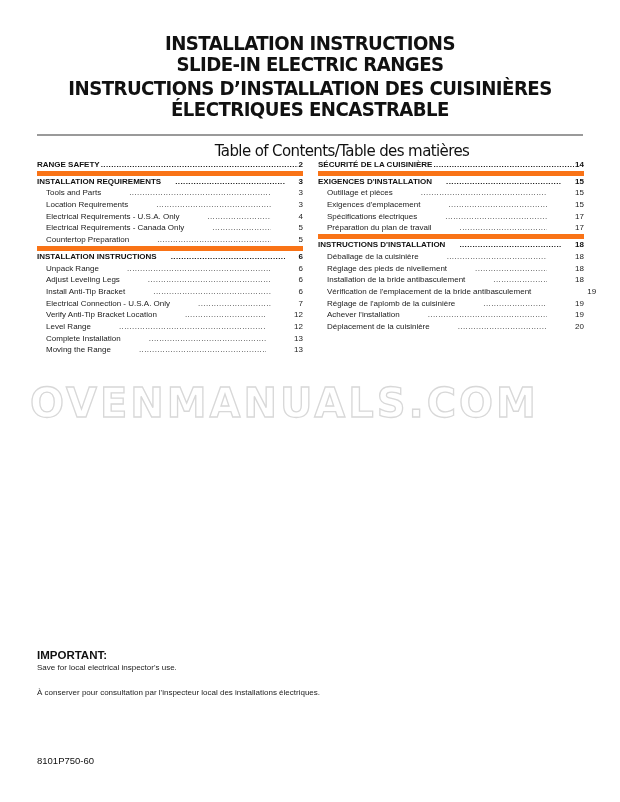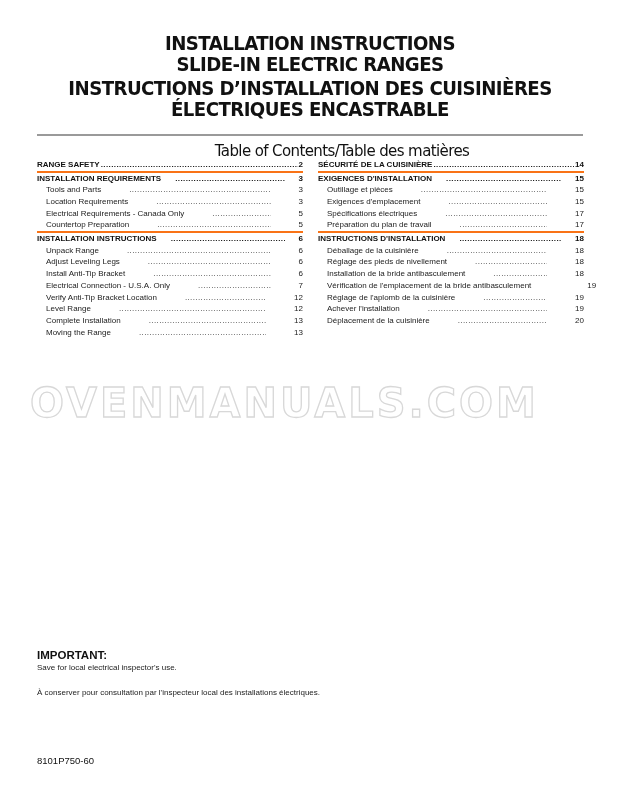--- a/index.html
+++ b/index.html
@@ -5,23 +5,23 @@
   html, body { margin: 0; padding: 0; background: #ffffff; }
   body { width: 620px; height: 802px; position: relative; overflow: hidden; font-family: "Liberation Sans", sans-serif; color: #111; }
   .titles { position: absolute; top: 33px; left: 0; width: 620px; text-align: center; }
   .title-line { font-family: "DejaVu Sans", sans-serif; font-weight: bold; font-size: 19.5px; line-height: 21px; letter-spacing: -0.6px; color: #111; transform: scaleX(0.93); }
   .title-gap { height: 3px; }
   .rule { position: absolute; top: 134px; left: 37px; width: 546px; height: 2px; background: #9a9a9a; }
   .toc-heading { position: absolute; top: 142px; left: 0; width: 620px; text-align: center; font-family: "DejaVu Sans", sans-serif; font-size: 15px; letter-spacing: -0.6px; color: #111; margin-left: 32px; }
   .col { position: absolute; top: 159px; width: 266px; }
   .col.left { left: 37px; }
   .col.right { left: 318px; }
-  .row { display: flex; align-items: flex-end; font-size: 8px; line-height: 11.7px; height: 11.7px; white-space: nowrap; color: #222; }
+  .row { display: flex; align-items: center; font-size: 8px; line-height: 11.7px; height: 11.7px; white-space: nowrap; color: #222; }
   .row.top { font-weight: bold; color: #111; }
-  .row.top.sep { border-top: 2px solid #f97316; gap: 13px; }
+  .row.top.sep { border-top: 5px solid #f97316; gap: 13px; }
   .row.sub { padding-left: 9px; gap: 27px; }
   .row .lbl { flex: 0 0 auto; }
   .row .dots { flex: 1 1 auto; overflow: hidden; margin: 0 1px; }
   .row .dots::after { content: "....................................................................................................................................................................................................."; letter-spacing: 0.4px; }
   .row .pg { flex: 0 0 auto; text-align: right; }
   .watermark { position: absolute; top: 380px; left: 0; width: 569px; text-align: center; font-family: "DejaVu Sans", sans-serif; font-weight: bold; font-size: 40px; letter-spacing: 3px; color: #ffffff; -webkit-text-stroke: 1.3px #d8d8d8; }
   .important { position: absolute; left: 37px; }
   .imp-head { font-weight: bold; font-size: 11.5px; line-height: 13px; color: #111; }
   .imp-text { font-size: 8px; line-height: 11px; color: #222; }
   .imp1 { top: 649px; }
@@ -58,20 +58,25 @@
       <span class="lbl">Tools and Parts</span>
       <span class="dots"></span>
       <span class="pg">3</span>
     </div>
     <div class="row sub">
       <span class="lbl">Location Requirements</span>
       <span class="dots"></span>
       <span class="pg">3</span>
     </div>
     <div class="row sub">
+      <span class="lbl">Electrical Requirements - U.S.A. Only</span>
+      <span class="dots"></span>
+      <span class="pg">4</span>
+    </div>
+    <div class="row sub">
       <span class="lbl">Electrical Requirements - Canada Only</span>
       <span class="dots"></span>
       <span class="pg">5</span>
     </div>
     <div class="row sub">
       <span class="lbl">Countertop Preparation</span>
       <span class="dots"></span>
       <span class="pg">5</span>
     </div>
     <div class="row top sep">

